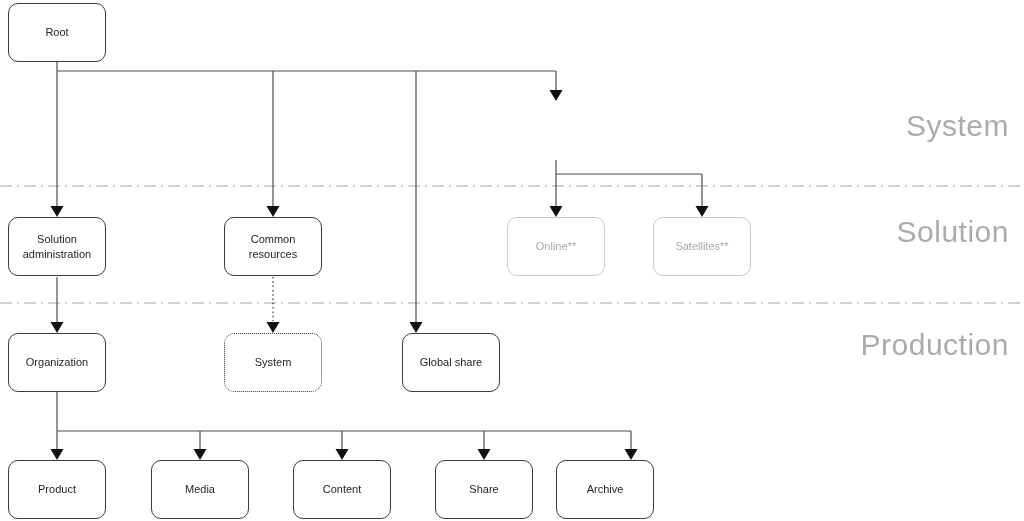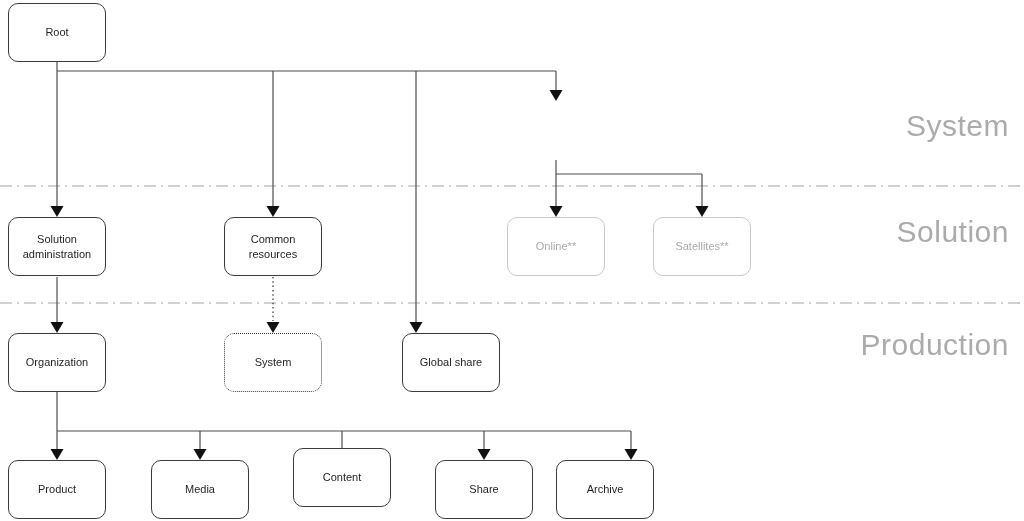--- a/index.html
+++ b/index.html
@@ -124,17 +124,17 @@
   <div class="node" style="left:8px;   top:217px;">Solution administration</div>
   <div class="node muted" style="left:507px; top:217px;">Online**</div>
   <div class="node muted" style="left:653px; top:217px;">Satellites**</div>
 
   <div class="node" style="left:8px;   top:333px;">Organization</div>
   <div class="node dotted" style="left:224px; top:333px;">System</div>
   <div class="node" style="left:367px; top:333px;margin-left:35px;">Global share</div>
 
   <div class="node" style="left:8px;   top:460px;">Product</div>
   <div class="node" style="left:151px; top:460px;">Media</div>
-  <div class="node" style="left:293px; top:448px;">Content</div>
+  <div class="node" style="left:293px; top:460px;">Content</div>
   <div class="node" style="left:435px; top:460px;">Share</div>
   <div class="node" style="left:556px; top:460px;">Archive</div>
 
 </div>
 
 </body></html>

